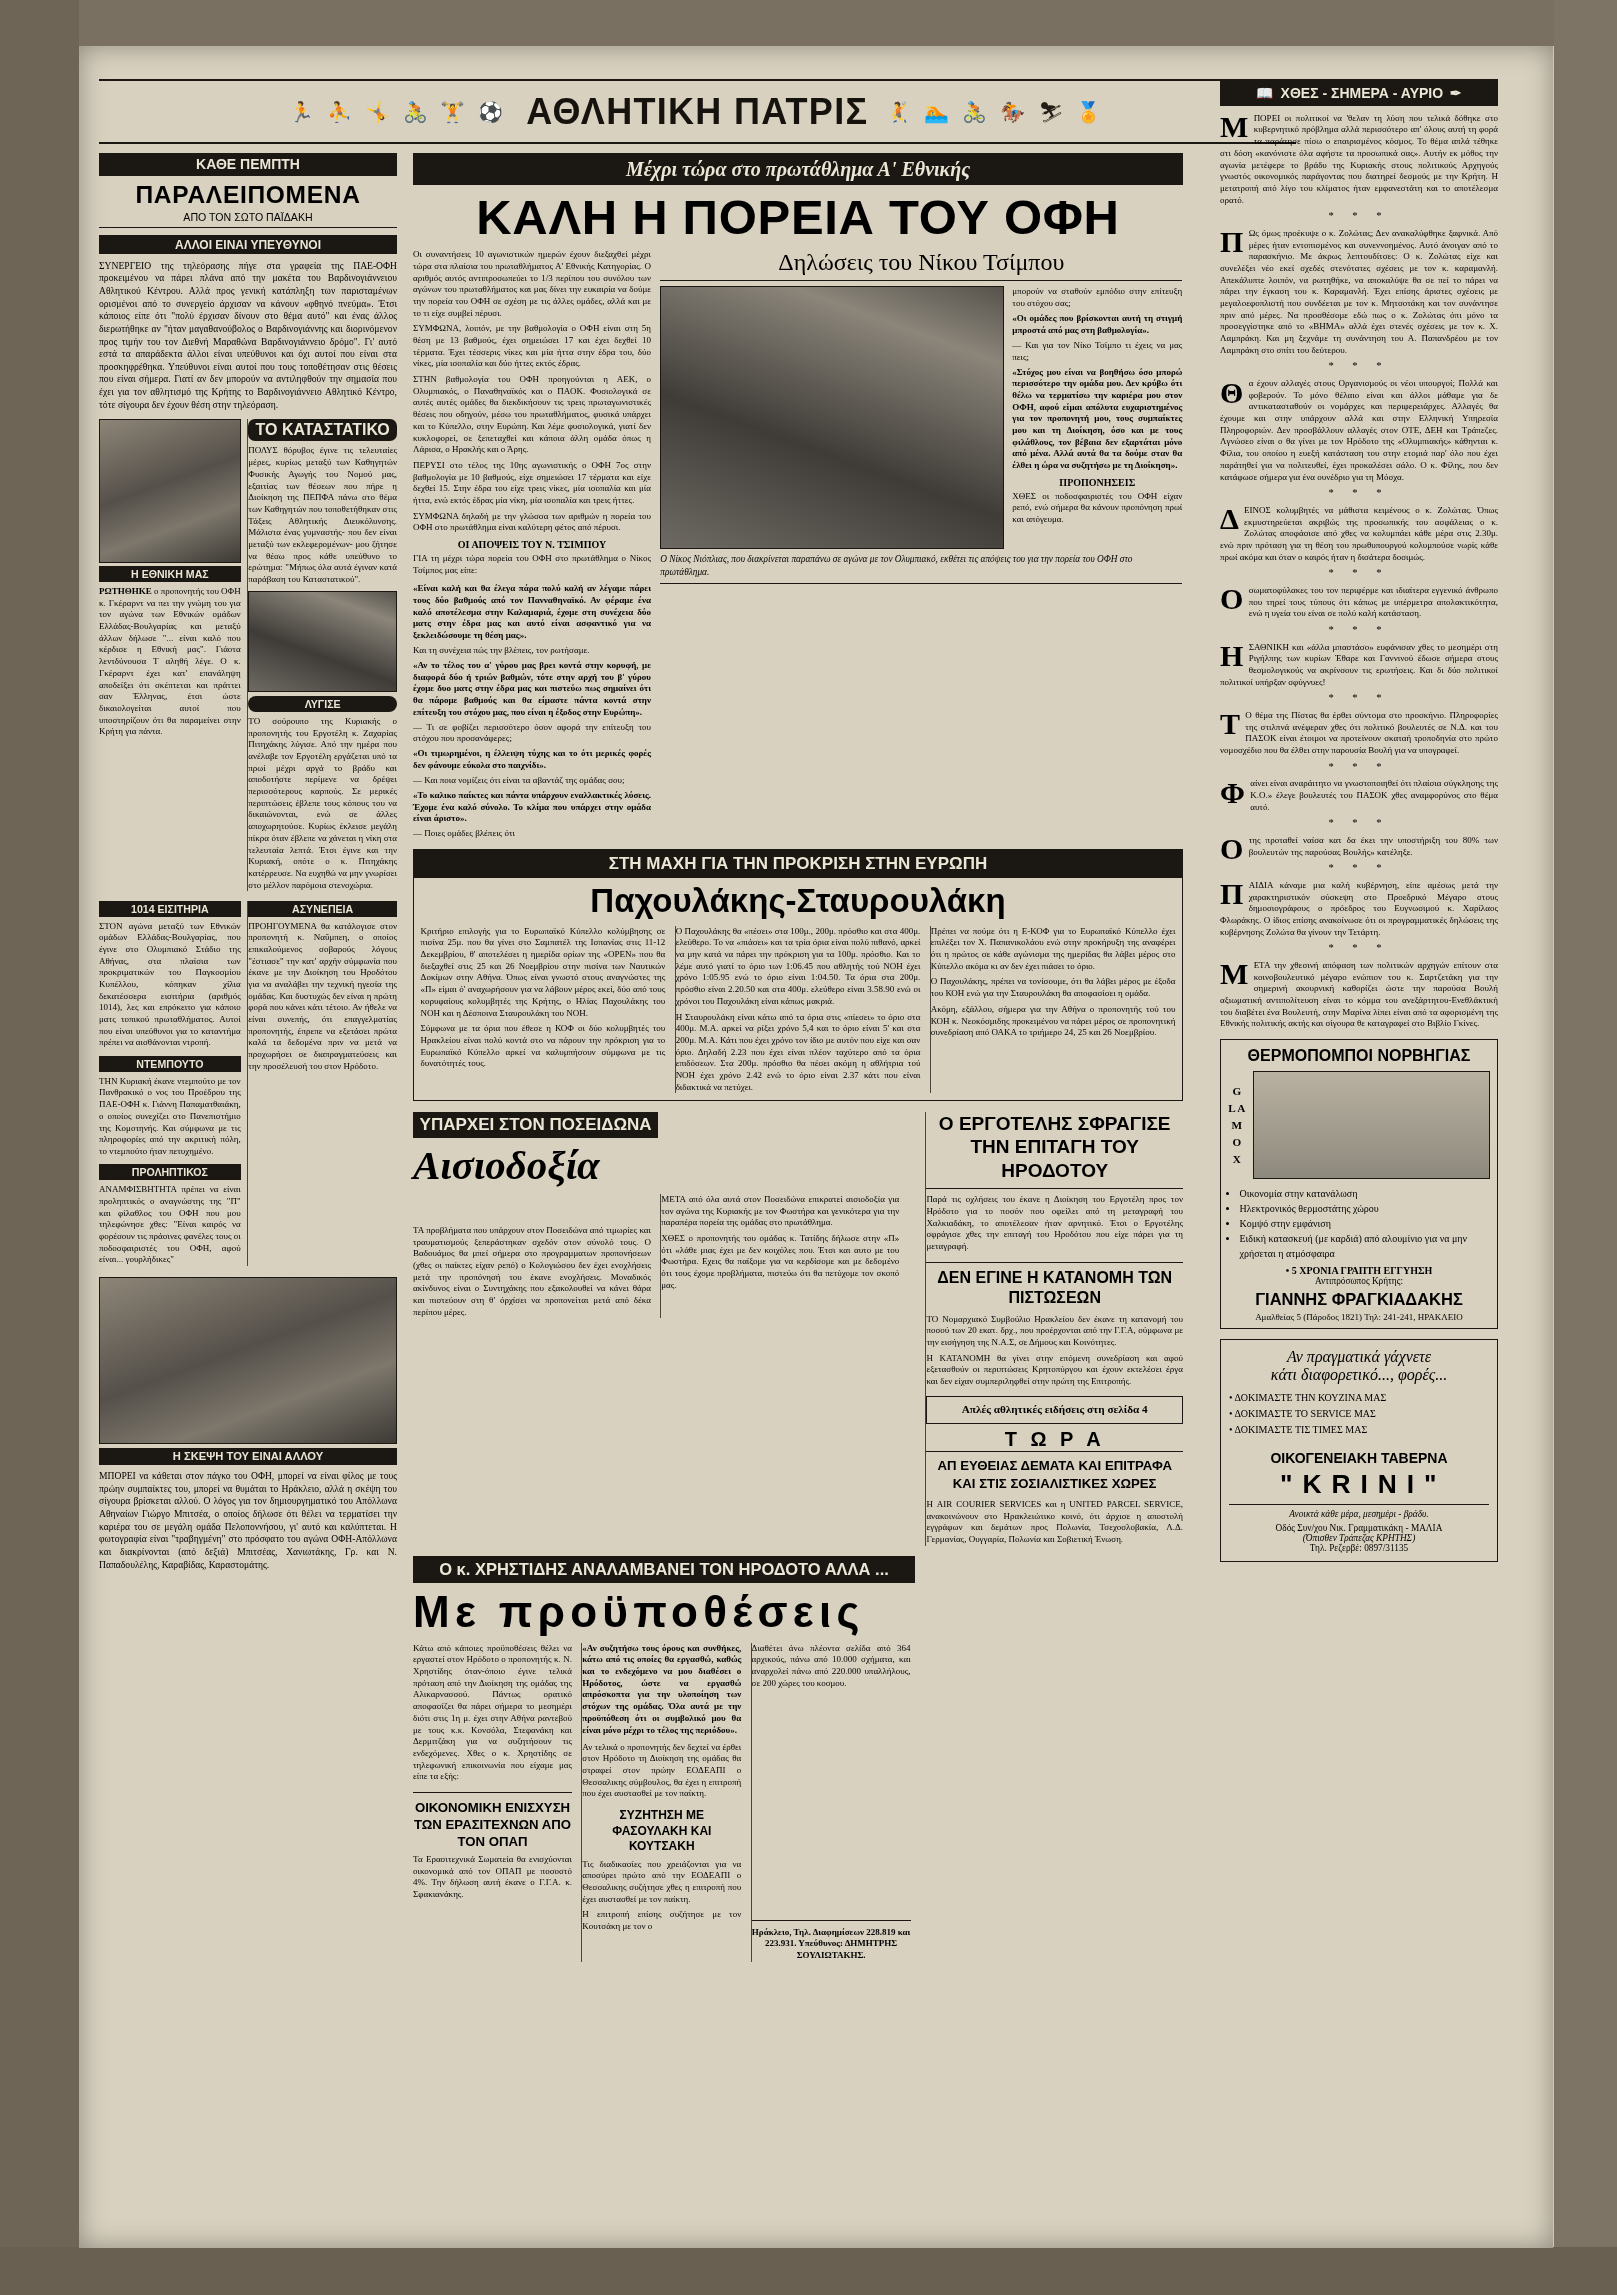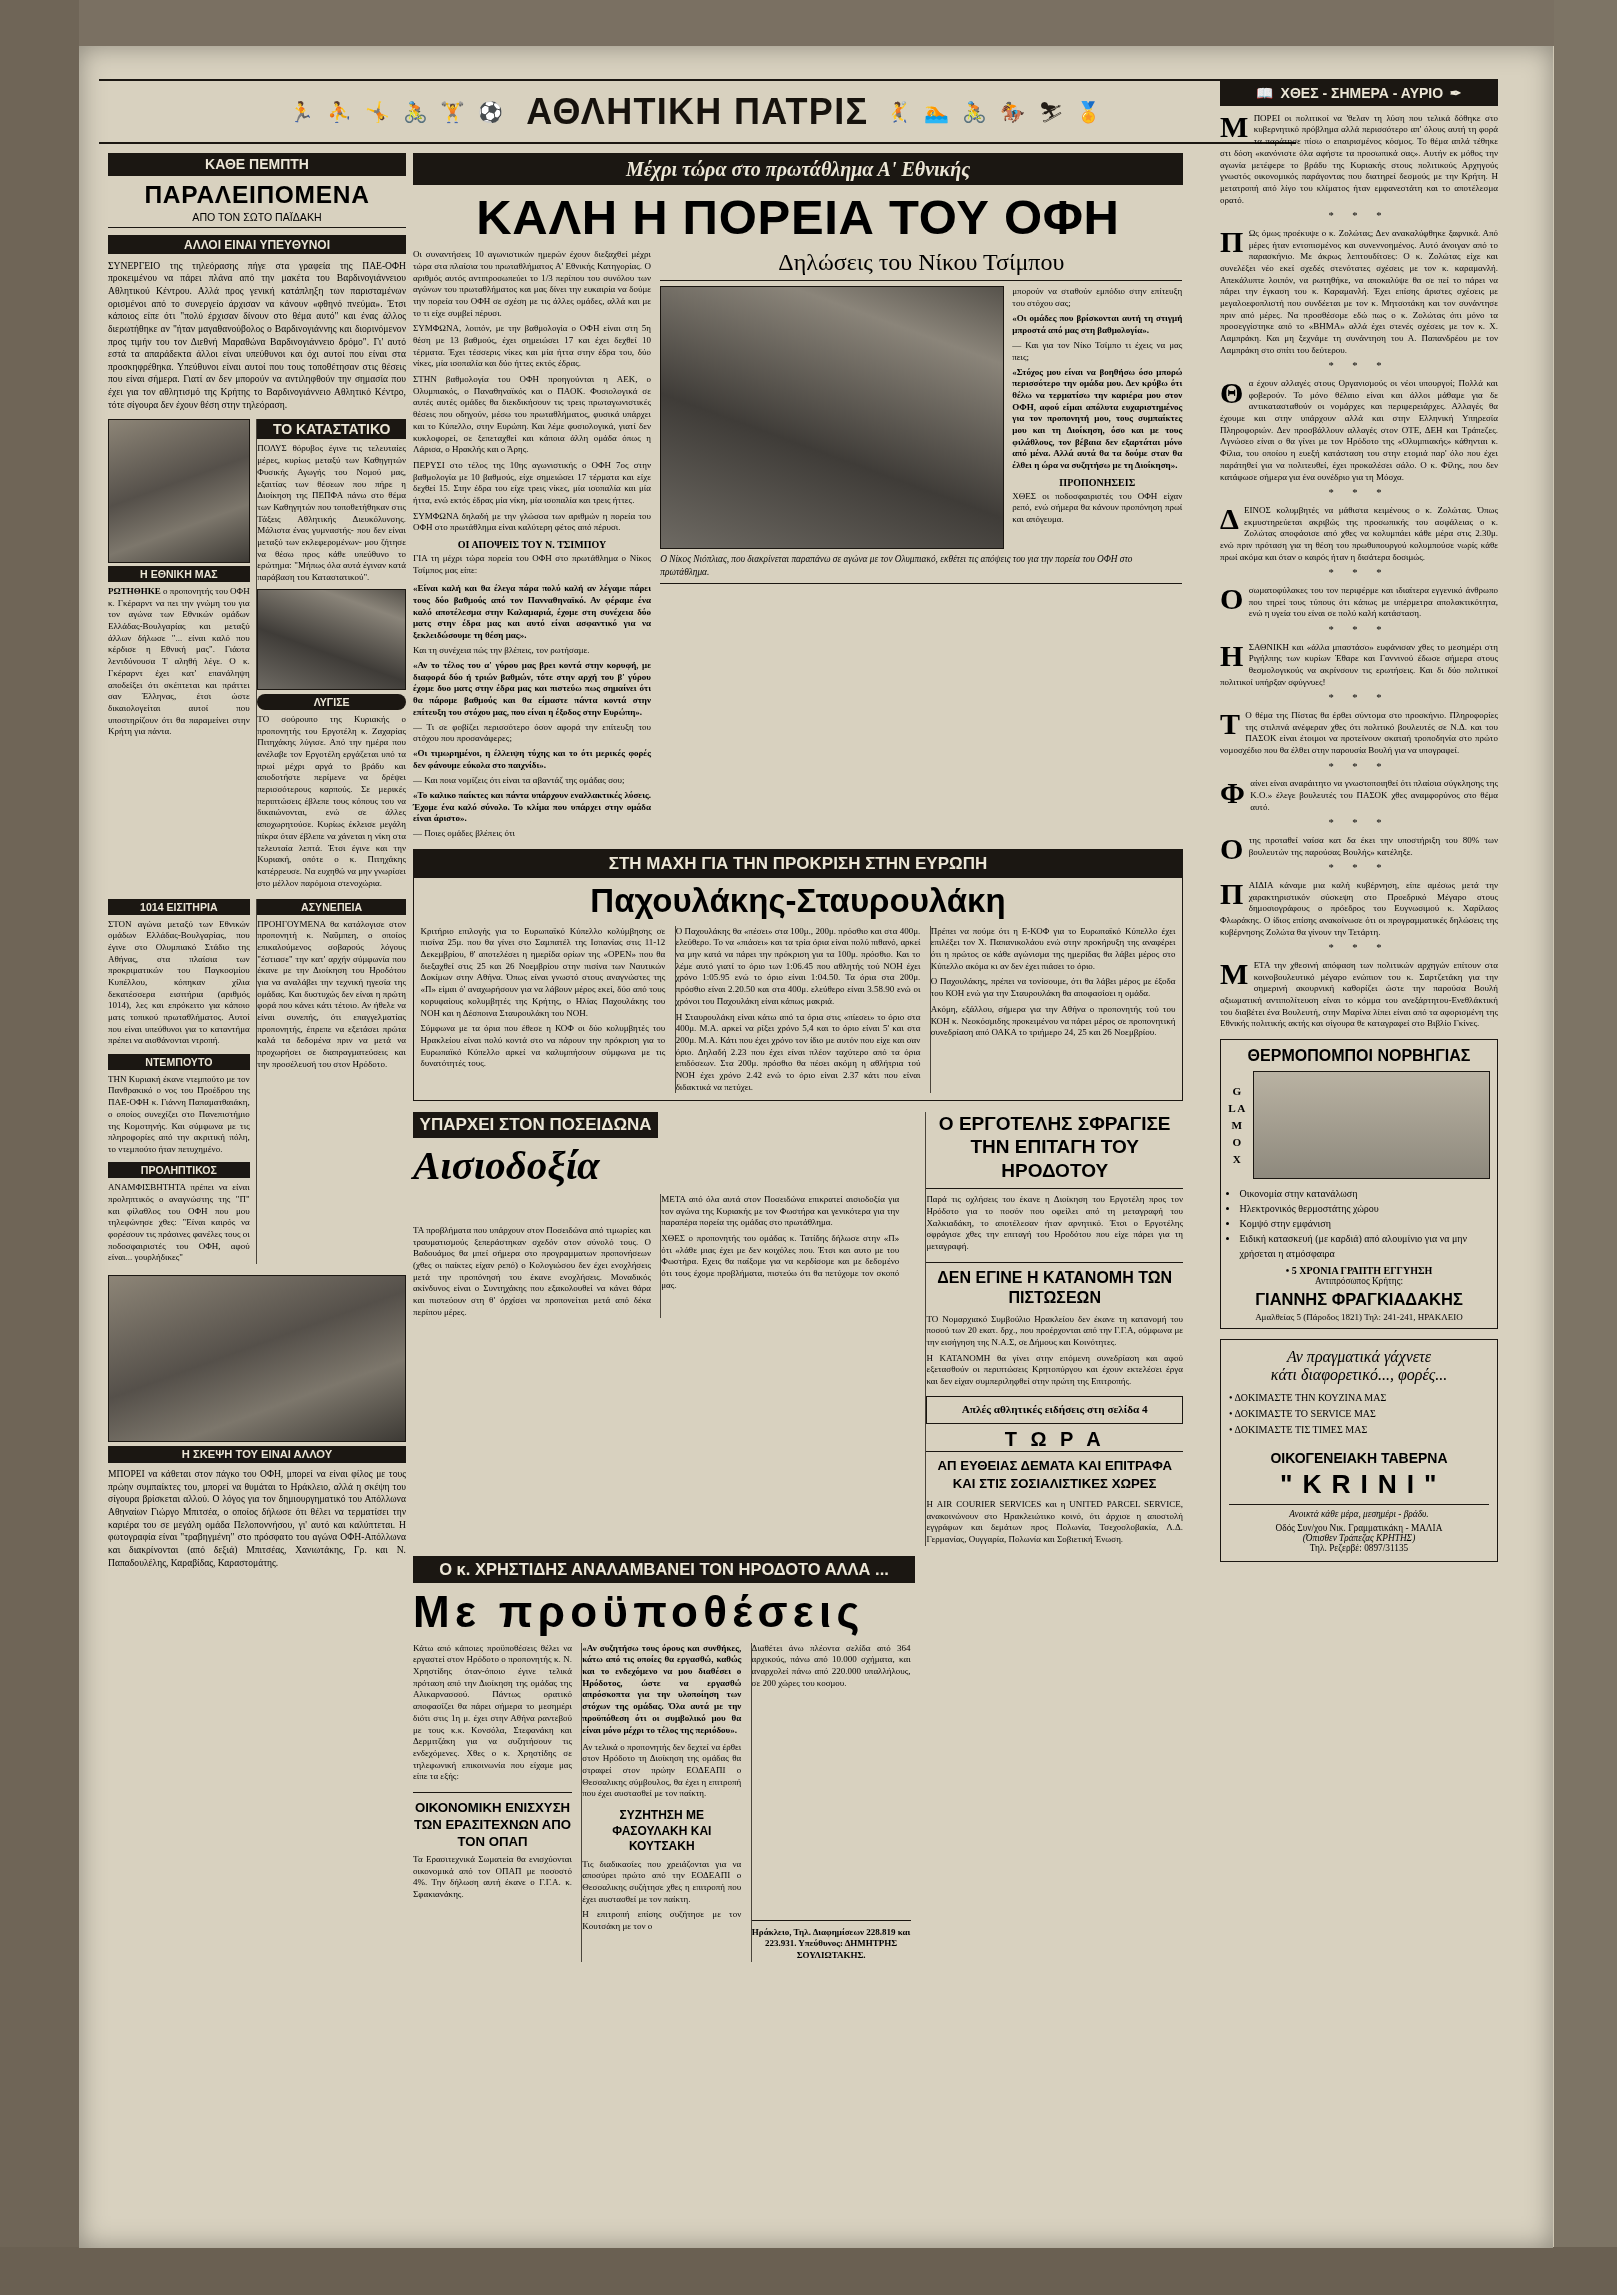--- a/index.html
+++ b/index.html
@@ -43,39 +43,39 @@
   <div class="edge-b"></div>
 
   <div class="paper"></div>
 
   <div class="masthead">
     <span class="pictos">🏃 ⛹ 🤸 🚴 🏋 ⚽</span>
     <span class="title" style="margin:0 18.5px;">ΑΘΛΗΤΙΚΗ ΠΑΤΡΙΣ</span>
     <span class="pictos">🤾 🏊 🚴 🏇 ⛷ 🏅</span>
   </div>
 
-  <div class="col" style="left:108px;top:153px;width:298px;">
+  <div class="col" style="left:99px;top:153px;width:298px;">
     <div class="hdrbar" style="font-size:14px;padding:3.3px 0;">ΚΑΘΕ ΠΕΜΠΤΗ</div>
     <div class="ctr bigtitle" style="font-size:24.5px;margin:5.3px 0 2.6px;letter-spacing:0.7px;">ΠΑΡΑΛΕΙΠΟΜΕΝΑ</div>
     <div class="ctr" style="font-size:10.6px;font-family:'Liberation Sans',sans-serif;border-bottom:1.3px solid #1b1712;padding-bottom:4px;">ΑΠΟ ΤΟΝ ΣΩΤΟ ΠΑΪΔΑΚΗ</div>
 
     <div class="hdrbar" style="font-size:12px;padding:2.6px 0;margin-top:6.6px;">ΑΛΛΟΙ ΕΙΝΑΙ ΥΠΕΥΘΥΝΟΙ</div>
     <div class="just sml" style="margin-top:5.3px;">ΣΥΝΕΡΓΕΙΟ της τηλεόρασης πήγε στα γραφεία της ΠΑΕ-ΟΦΗ προκειμένου να πάρει πλάνα από την μακέτα του Βαρδινογιάννειου Αθλητικού Κέντρου. Αλλά προς γενική κατάπληξη των παρισταμένων ορισμένοι από το συνεργείο άρχισαν να κάνουν «φθηνό πνεύμα». Έτσι κάποιος είπε ότι "πολύ έρχισαν δίνουν στο θέμα αυτό" και ένας άλλος διερωτήθηκε αν "ήταν μαγαθανούβολος ο Βαρδινογιάννης και διορινόμενον προς τιμήν του τον Διεθνή Μαραθώνα Βαρδινογιάννειο δρόμο". Γι' αυτό εστά τα απαράδεκτα άλλοι είναι υπεύθυνοι και όχι αυτοί που είναι στα προσκηφρέθηκα. Υπεύθυνοι είναι αυτοί που τους τοποθέτησαν στις θέσεις που είναι σήμερα. Γιατί αν δεν μπορούν να αντιληφθούν την σημασία που έχει για τον αθλητισμό της Κρήτης το Βαρδινογιάννειο Αθλητικό Κέντρο, τότε σίγουρα δεν έχουν θέση στην τηλεόραση.</div>
 
     <div style="display:flex;gap:6.6px;margin-top:8px;">
       <div style="width:142px;">
         <div class="photo" style="height:142px;border:0.7px solid #1b1712;"></div>
         <div class="hdrbar" style="font-size:10.6px;padding:2px 0;margin-top:2.6px;">Η ΕΘΝΙΚΗ ΜΑΣ</div>
         <div class="just xsml" style="margin-top:4px;">
           <span class="bold">ΡΩΤΗΘΗΚΕ</span>
           <span>ο προπονητής του ΟΦΗ κ. Γκέραρντ να πει την γνώμη του για τον αγώνα των Εθνικών ομάδων Ελλάδας-Βουλγαρίας και μεταξύ άλλων δήλωσε "... είναι καλό που κέρδισε η Εθνική μας". Γιάοτα λεντδύνουσα Τ αληθή λέγε. Ο κ. Γκέραρντ έχει κατ' επανάληψη αποδείξει ότι σκέπτεται και πράττει σαν Έλληνας, έτσι ώστε δικαιολογείται αυτοί που υποστηρίζουν ότι θα παραμείνει στην Κρήτη για πάντα.</span>
         </div>
       </div>
       <div style="width:149px;" class="colrule">
-        <div class="hdrbar" style="font-size:14px;padding:2px 7px;">ΤΟ ΚΑΤΑΣΤΑΤΙΚΟ</div>
+        <div class="hdrbar" style="font-size:16px;padding:2px 7px;border-radius:7px;">ΤΟ ΚΑΤΑΣΤΑΤΙΚΟ</div>
         <div class="just xsml" style="margin-top:4px;">ΠΟΛΥΣ θόρυβος έγινε τις τελευταίες μέρες, κυρίως μεταξύ των Καθηγητών Φυσικής Αγωγής του Νομού μας, εξαιτίας των θέσεων που πήρε η Διοίκηση της ΠΕΠΦΑ πάνω στο θέμα των Καθηγητών που τοποθετήθηκαν στις Τάξεις Αθλητικής Διευκόλυνσης. Μάλιστα ένας γυμναστής- που δεν είναι μεταξύ των εκλεφερομένων- μου ζήτησε να θέσω προς κάθε υπεύθυνο το ερώτημα: "Μήπως όλα αυτά έγιναν κατά παράβαση του Καταστατικού".</div>
         <div class="photo2" style="height:99px;margin-top:5.3px;border:0.7px solid #1b1712;"></div>
         <div class="hdrbar" style="font-size:10.6px;padding:2px 0;margin-top:4px;border-radius:8px;">ΛΥΓΙΣΕ</div>
         <div class="just xsml" style="margin-top:4px;">ΤΟ σούρουπο της Κυριακής ο προπονητής του Εργοτέλη κ. Ζαχαρίας Πιτηχάκης λύγισε. Από την ημέρα που ανέλαβε τον Εργοτέλη εργάζεται υπό τα πρωί μέχρι αργά το βράδυ και αποδοτήστε περίμενε να δρέψει περισσότερους καρπούς. Σε μερικές περιπτώσεις έβλεπε τους κόπους του να δικαιώνονται, ενώ σε άλλες αποχωρητούσε. Κυρίως έκλεισε μεγάλη πίκρα όταν έβλεπε να χάνεται η νίκη στα τελευταία λεπτά. Έτσι έγινε και την Κυριακή, οπότε ο κ. Πιτηχάκης κατέρρευσε. Να ευχηθώ να μην γνωρίσει στο μέλλον παρόμοια στενοχώρια.</div>
       </div>
     </div>
 
     <div style="display:flex;gap:6.6px;margin-top:9.3px;">
       <div style="width:142px;">
         <div class="hdrbar" style="font-size:10.6px;padding:2px 0;">1014 ΕΙΣΙΤΗΡΙΑ</div>

